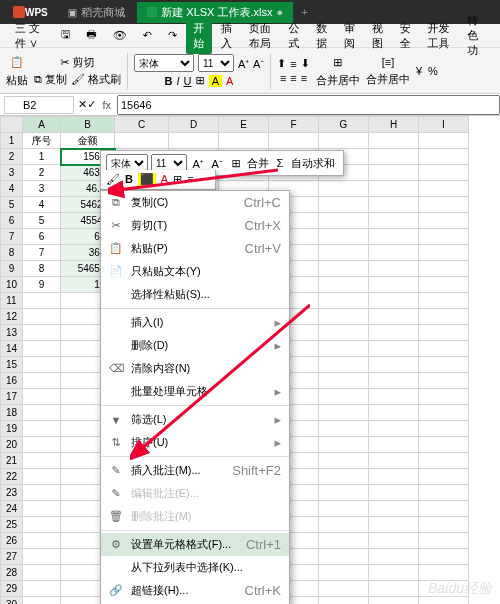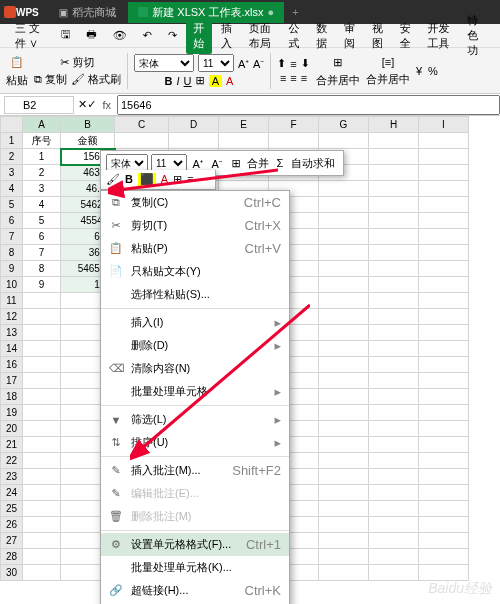--- a/index.html
+++ b/index.html
@@ -1,17 +1,17 @@
 <!DOCTYPE html>
 <html><head>
 <meta charset="utf-8">
 <style>
 * { margin:0; padding:0; box-sizing:border-box; font-family:"Microsoft YaHei",Arial,sans-serif; font-size:11px; }
 body { background:#fff; width:500px; height:604px; overflow:hidden; position:relative; }
-.titlebar { background:#2d2d2d; height:24px; display:flex; align-items:center; color:#bbb; padding:0 4px; }
+.titlebar { background:#2d2d2d; height:24px; display:flex; align-items:center; color:#bbb; padding:0 13px; }
 .titlebar .app { color:#fff; font-weight:bold; margin-right:10px; font-size:10px; }
 .titlebar .tab { padding:3px 10px; margin-right:2px; font-size:10px; display:flex; align-items:center; gap:4px; }
 .titlebar .tab.active { background:#0a8a3a; color:#fff; }
 .titlebar .plus { margin-left:6px; color:#888; }
 .menubar { background:#f4f4f4; height:24px; display:flex; align-items:center; padding:0 8px; gap:2px; border-bottom:1px solid #ddd; }
 .menubar span { padding:3px 7px; font-size:11px; cursor:pointer; }
 .menubar .active { background:#0a8a3a; color:#fff; border-radius:2px; }
 .menubar .hamburger { margin-right:4px; }
 .toolbar { background:#f4f4f4; height:46px; display:flex; align-items:center; padding:2px 6px; gap:6px; border-bottom:1px solid #ccc; font-size:10px; }
 .tbgroup { display:flex; flex-direction:column; gap:2px; align-items:center; }
@@ -327,20 +327,32 @@
           <td></td>
           <td></td>
           <td></td>
           <td></td>
           <td></td>
           <td></td>
           <td></td>
           <td></td>
         </tr>
 <tr>
+          <th class="rowhead">15</th>
+          <td></td>
+          <td></td>
+          <td></td>
+          <td></td>
+          <td></td>
+          <td></td>
+          <td></td>
+          <td></td>
+          <td></td>
+        </tr>
+<tr>
           <th class="rowhead">16</th>
           <td></td>
           <td></td>
           <td></td>
           <td></td>
           <td></td>
           <td></td>
           <td></td>
           <td></td>
           <td></td>
@@ -472,20 +484,32 @@
           <td></td>
           <td></td>
           <td></td>
           <td></td>
           <td></td>
           <td></td>
           <td></td>
         </tr>
 <tr>
           <th class="rowhead">28</th>
+          <td></td>
+          <td></td>
+          <td></td>
+          <td></td>
+          <td></td>
+          <td></td>
+          <td></td>
+          <td></td>
+          <td></td>
+        </tr>
+<tr>
+          <th class="rowhead">29</th>
           <td></td>
           <td></td>
           <td></td>
           <td></td>
           <td></td>
           <td></td>
           <td></td>
           <td></td>
           <td></td>
         </tr>
@@ -602,21 +626,21 @@
       <span class="sc"></span>
     </div>
     <div class="sep"></div>
     <div class="item hover">
       <span class="ic">⚙</span>
       <span class="lbl">设置单元格格式(F)...</span>
       <span class="sc">Ctrl+1</span>
     </div>
     <div class="item">
       <span class="ic"></span>
-      <span class="lbl">批量处理单元格(K)...</span>
+      <span class="lbl">从下拉列表中选择(K)...</span>
       <span class="sc"></span>
     </div>
     <div class="item">
       <span class="ic">🔗</span>
       <span class="lbl">超链接(H)...</span>
       <span class="sc">Ctrl+K</span>
     </div>
     <div class="item">
       <span class="ic"></span>
       <span class="sc"></span>

